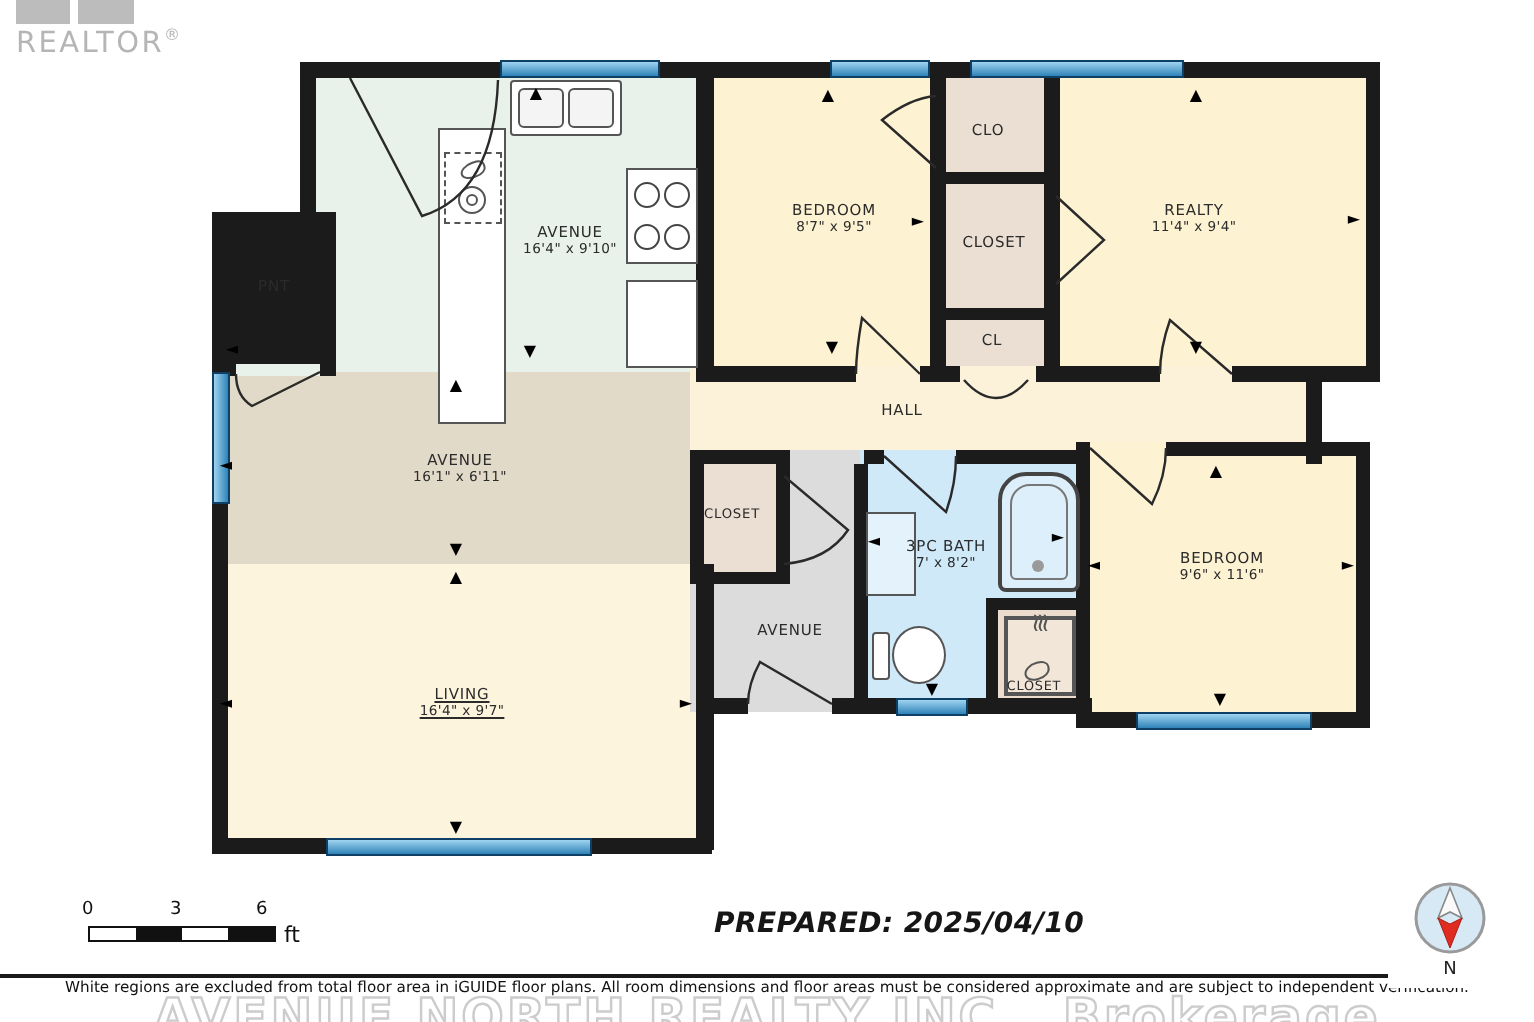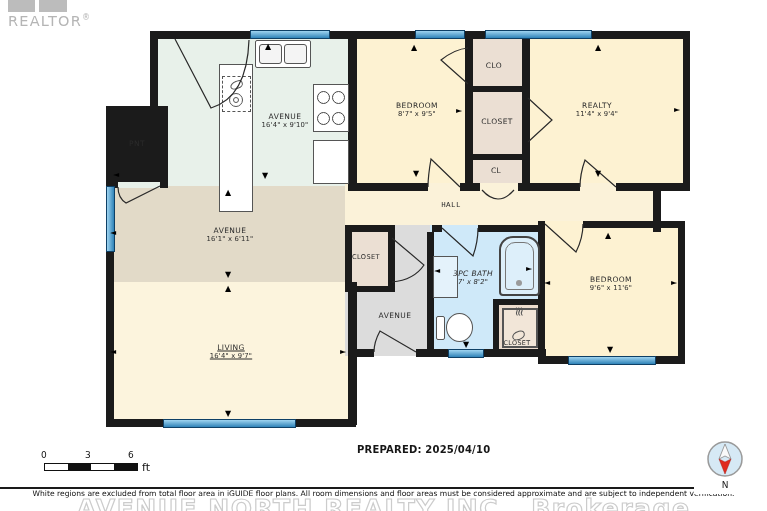--- a/index.html
+++ b/index.html
@@ -18,21 +18,21 @@
   
   #logo{position:absolute;left:8px;top:0;color:#b5b5b5;}
   .logo-block{position:absolute;top:0;height:12px;background:#bcbcbc;}
   #logo-text{position:absolute;left:0;top:13px;font-size:14.5px;letter-spacing:1.2px;color:#b5b5b5;}
   #logo-reg{font-size:8px;vertical-align:super;}
   
   #scale-ticks span{position:absolute;font-size:9px;color:#111;}
   #scale-bar{position:absolute;left:44px;top:463px;width:92px;height:6px;border:1px solid #111;display:flex;box-sizing:content-box;}
   #scale-bar i{flex:1;}
   #scale-unit{position:absolute;left:142px;top:461px;font-size:11px;color:#111;}
-  #prepared{position:absolute;left:357px;top:444px;font-size:10px;font-weight:600;color:#161616;letter-spacing:.2px;}
+  #prepared{position:absolute;left:357px;top:454px;font-size:14px;font-weight:600;color:#161616;letter-spacing:.2px;font-style:italic;}
   #footer-line{position:absolute;left:0;top:487px;width:745px;height:2px;background:#1a1a1a;}
   #disclaimer{position:absolute;left:0;top:489px;width:100%;text-align:center;font-size:7.6px;color:#111;z-index:5;}
   #watermark{position:absolute;left:50%;top:494px;transform:translateX(-50%);white-space:nowrap;
              font-size:25px;font-weight:bold;letter-spacing:1.5px;color:transparent;
              -webkit-text-stroke:1.2px #cccccc;z-index:2;}
   #compass-box{position:absolute;left:694px;top:438px;width:62px;height:56px;background:#fff;z-index:6;}
   #compass-n{position:absolute;left:0;top:42px;width:100%;text-align:center;font-size:9px;color:#222;}
 </style>
 </head>
 <body>
@@ -216,30 +216,30 @@
     <div class="nm">CL</div>
   </div>
   <div class="rlabel" style="left:597px;top:109px;">
     <div class="nm">REALTY</div>
     <div class="dm">11'4" x 9'4"</div>
   </div>
   <div class="rlabel" style="left:230px;top:234px;">
     <div class="nm">AVENUE</div>
     <div class="dm">16'1" x 6'11"</div>
   </div>
-  <div class="rlabel" style="left:451px;top:205px;font-family:Liberation Mono, monospace;">
+  <div class="rlabel" style="left:451px;top:205px;">
     <div class="nm">HALL</div>
   </div>
   <div class="rlabel" style="left:366px;top:257px;">
     <div class="nm" style="font-size:6.6px;">CLOSET</div>
   </div>
   <div class="rlabel" style="left:395px;top:315px;">
     <div class="nm">AVENUE</div>
   </div>
-  <div class="rlabel" style="left:473px;top:277px;font-style:italic;">
+  <div class="rlabel" style="left:473px;top:277px;">
     <div class="nm">3PC BATH</div>
     <div class="dm">7' x 8'2"</div>
   </div>
   <div class="rlabel" style="left:517px;top:343px;">
     <div class="nm" style="font-size:6.4px;">CLOSET</div>
   </div>
   <div class="rlabel" style="left:611px;top:283px;">
     <div class="nm">BEDROOM</div>
     <div class="dm">9'6" x 11'6"</div>
   </div>

